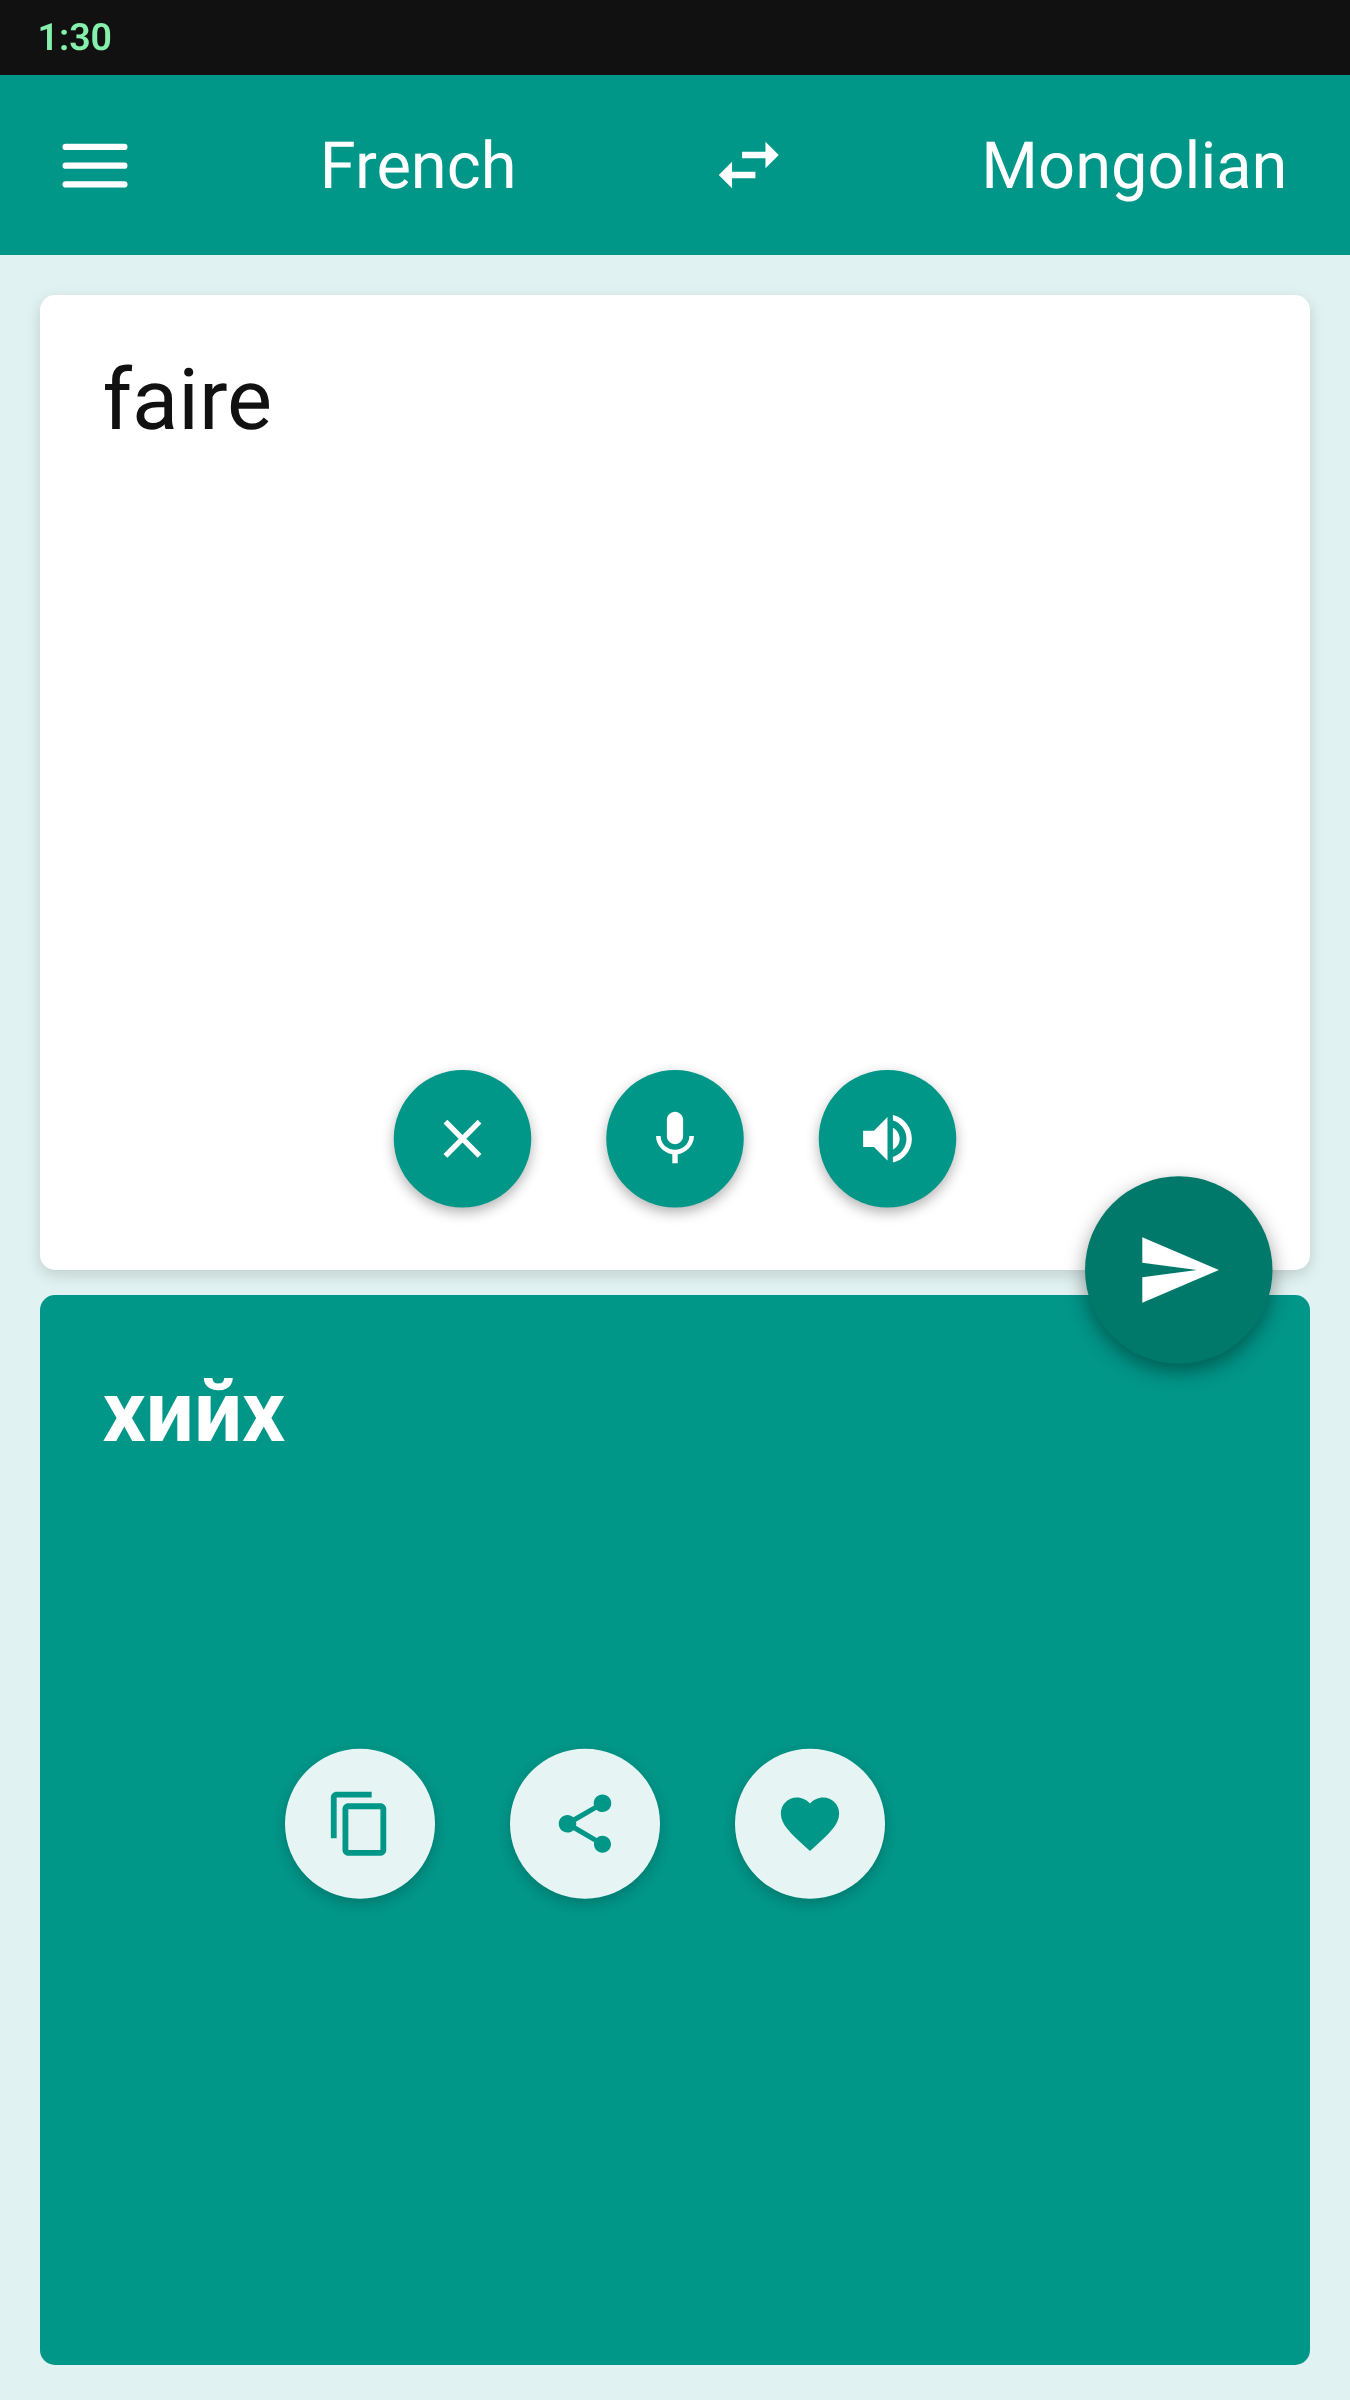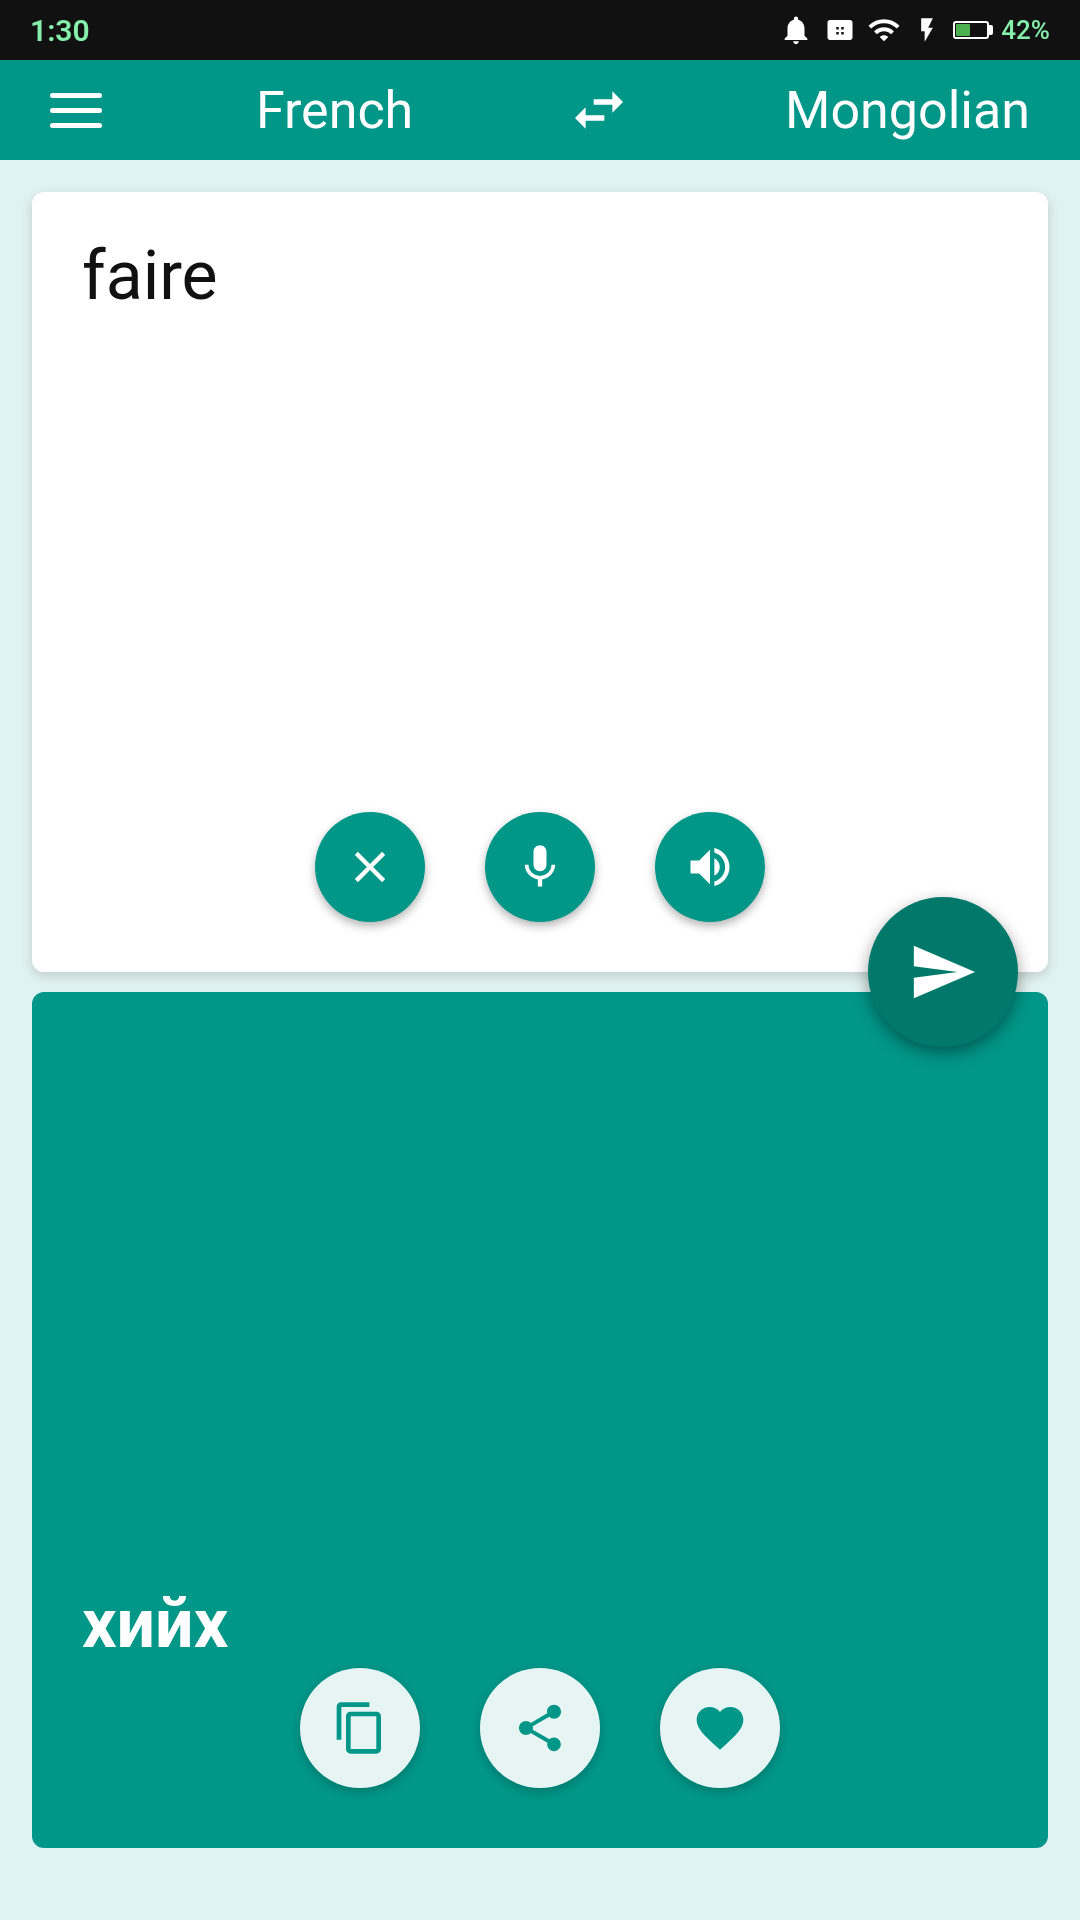--- a/index.html
+++ b/index.html
@@ -43,21 +43,21 @@
       font-size: 24px;
     }
 
     .battery-text {
       font-size: 26px;
     }
 
     
     .toolbar {
       width: 100%;
-      height: 100px;
+      height: 144px;
       background: #009688;
       display: flex;
       align-items: center;
       justify-content: space-between;
       padding: 0 50px;
     }
 
     .toolbar-menu-icon {
       display: flex;
       flex-direction: column;
@@ -175,22 +175,22 @@
     .translate-btn svg {
       fill: white;
     }
 
     
     .output-panel {
       background: #009688;
       border-radius: 12px;
       flex: 1;
       display: flex;
-      flex-direction: column;
-      justify-content: flex-end;
+      flex-direction: row;
+      justify-content: flex-start;
       padding: 50px 50px 40px 50px;
       margin-top: 20px;
       position: relative;
     }
 
     .output-text {
       font-size: 68px;
       color: white;
       font-weight: 700;
       line-height: 1.3;
@@ -250,43 +250,20 @@
       width: 42%;
       background: #4caf50;
       border-radius: 1px;
     }
   </style>
 </head>
 <body>
 
 <div class="status-bar">
   <span class="status-time">1:30</span>
-  <div class="status-icons">
-
-    <svg width="34" height="34" viewBox="0 0 24 24" fill="white">
-      <path d="M12 22c1.1 0 2-.9 2-2h-4c0 1.1.9 2 2 2zm6-6v-5c0-3.07-1.64-5.64-4.5-6.32V4c0-.83-.67-1.5-1.5-1.5s-1.5.67-1.5 1.5v.68C7.63 5.36 6 7.92 6 11v5l-2 2v1h16v-1l-2-2z"></path>
-    </svg>
-
-    <svg width="30" height="30" viewBox="0 0 24 24" fill="white">
-      <path d="M20 4H4c-1.1 0-2 .9-2 2v12c0 1.1.9 2 2 2h16c1.1 0 2-.9 2-2V6c0-1.1-.9-2-2-2zm-5 11.5h-2v-2h2v2zm0-4h-2v-2h2v2zm-4 4H9v-2h2v2zm0-4H9v-2h2v2z"></path>
-    </svg>
-
-    <svg width="34" height="34" viewBox="0 0 24 24" fill="white">
-      <path d="M1 9l2 2c4.97-4.97 13.03-4.97 18 0l2-2C16.93 2.93 7.08 2.93 1 9zm8 8l3 3 3-3c-1.65-1.66-4.34-1.66-6 0zm-4-4l2 2c2.76-2.76 7.24-2.76 10 0l2-2C15.14 9.14 8.87 9.14 5 13z"></path>
-    </svg>
-
-    <svg width="28" height="28" viewBox="0 0 24 24" fill="white">
-      <path d="M7 2v11h3v9l7-12h-4l4-8z"></path>
-    </svg>
-
-    <div class="battery-bar">
-      <div class="battery-fill"></div>
-    </div>
-    <span class="battery-text">42%</span>
-  </div>
 </div>
 
 <div class="toolbar">
   <div class="toolbar-menu-icon">
     <span></span>
     <span></span>
     <span></span>
   </div>
   <span class="toolbar-source-lang">French</span>
   <div class="toolbar-swap-icon">

